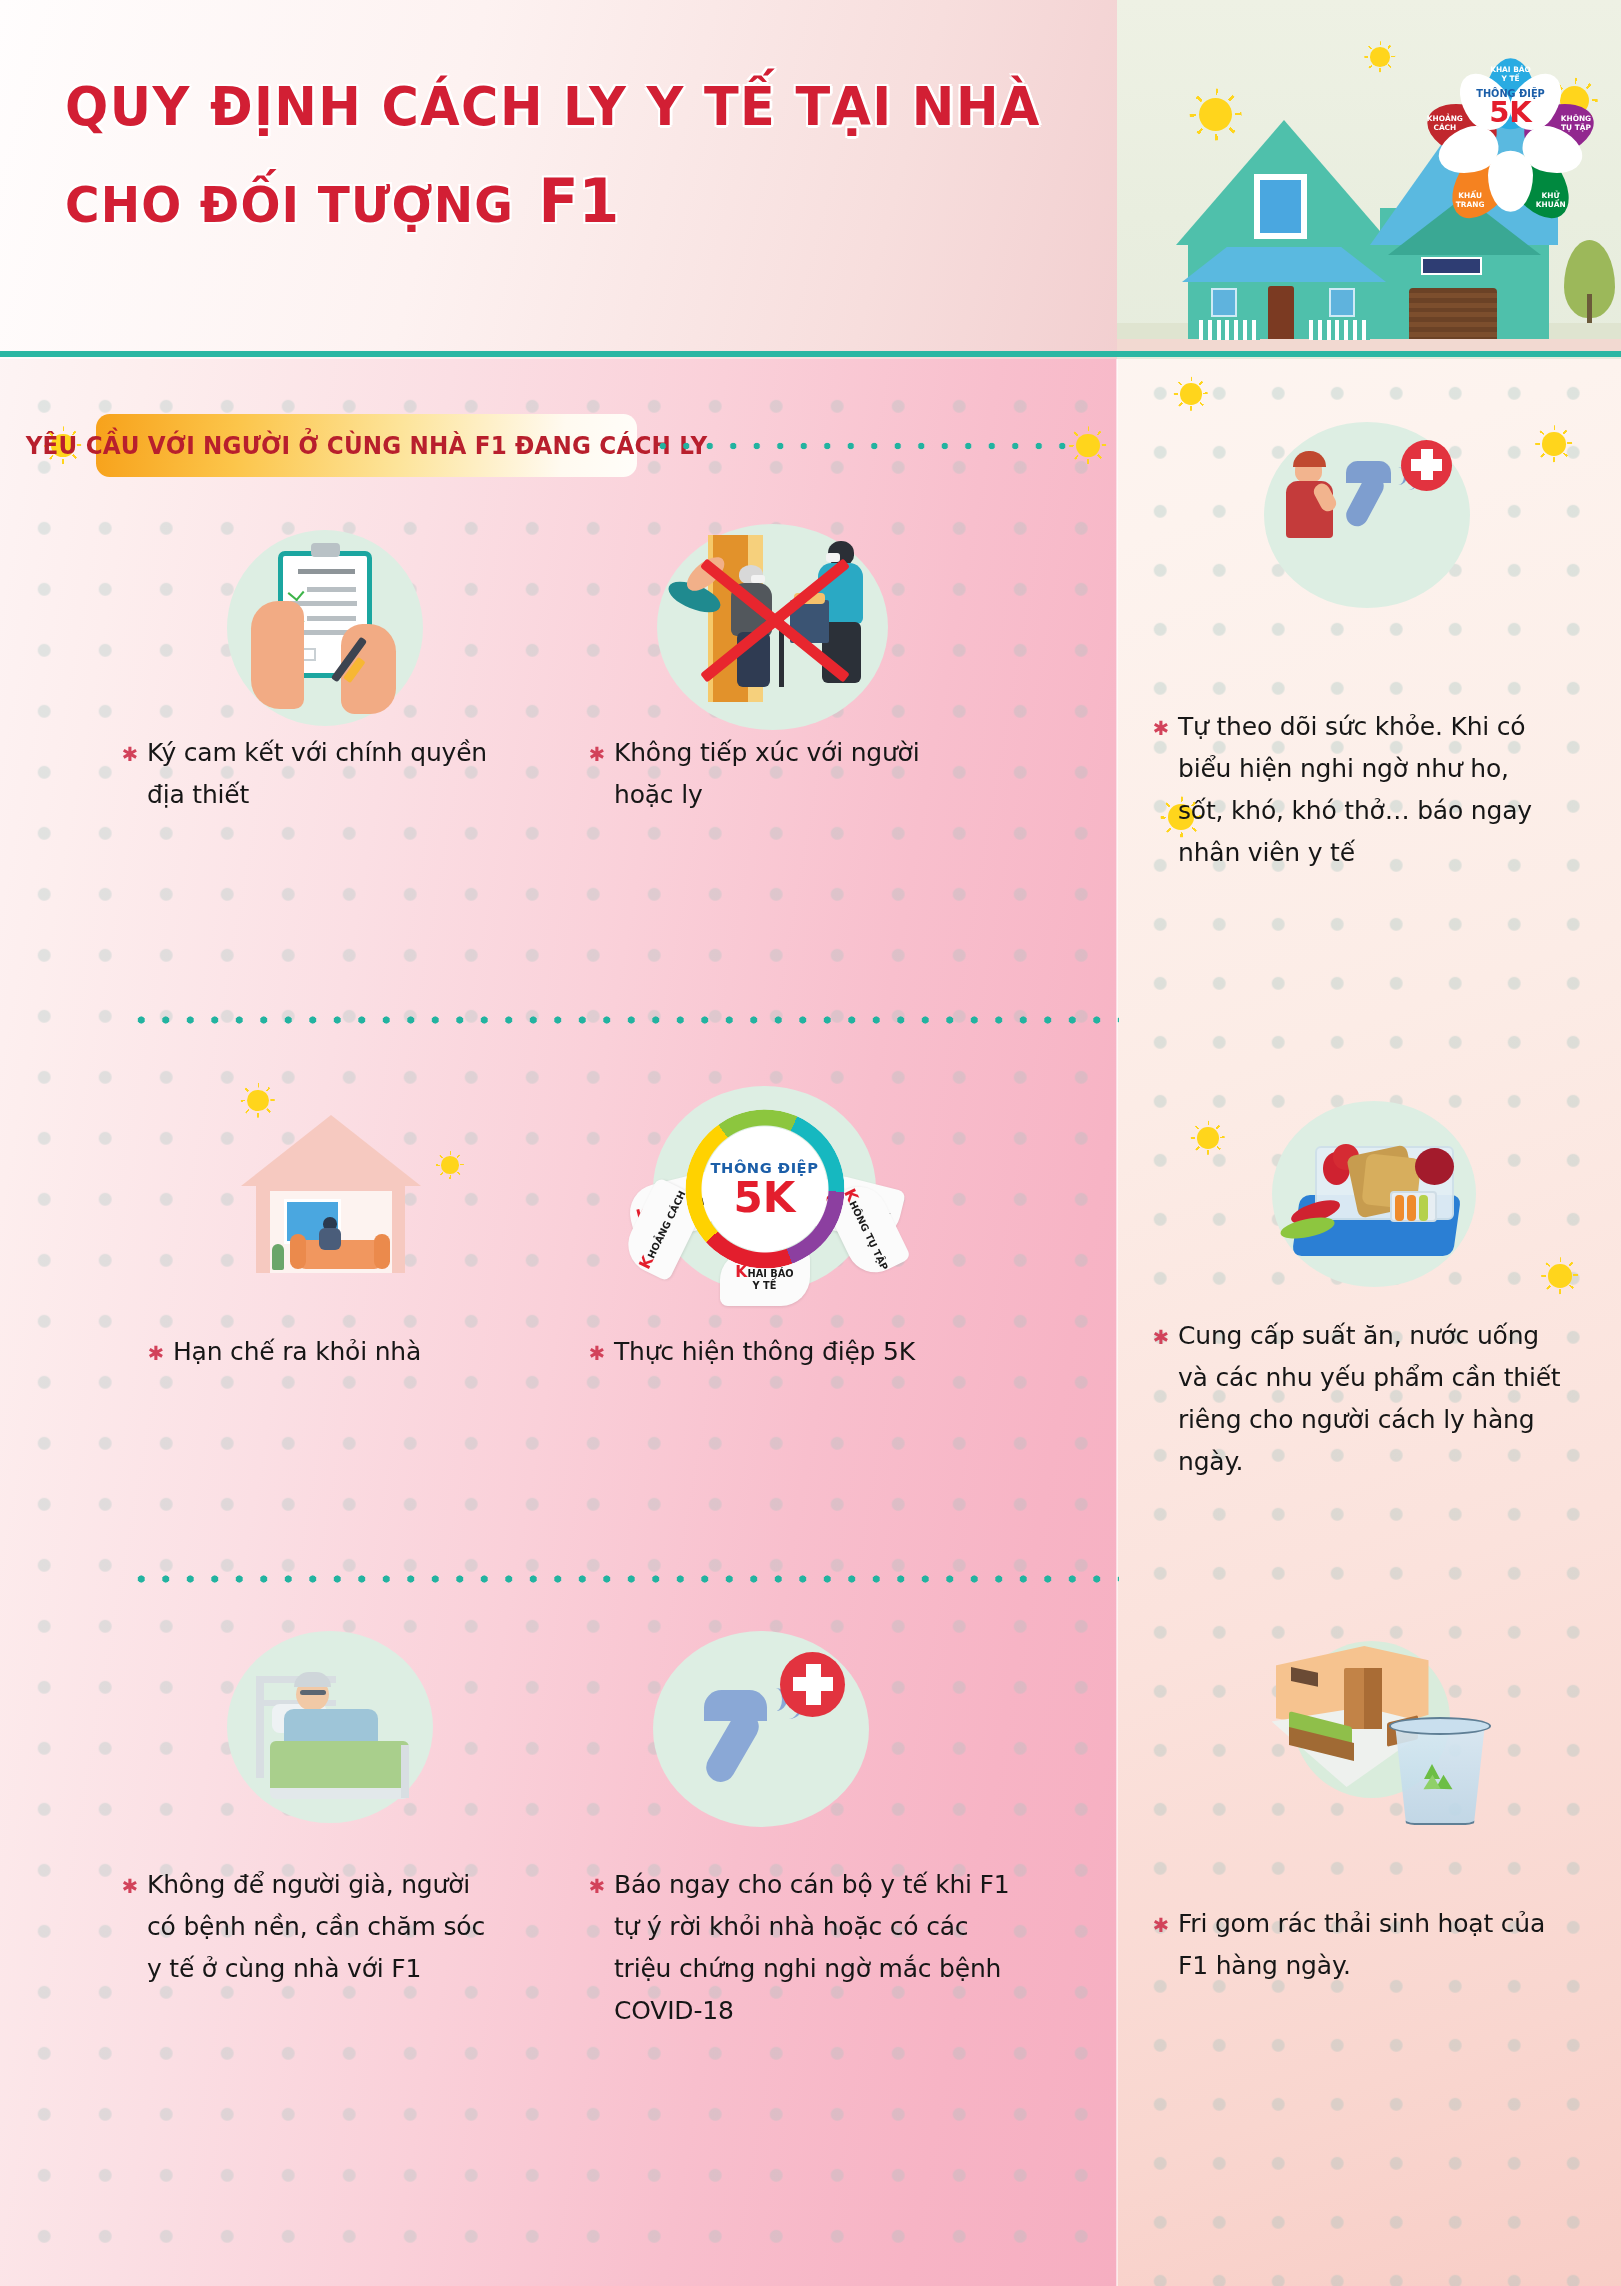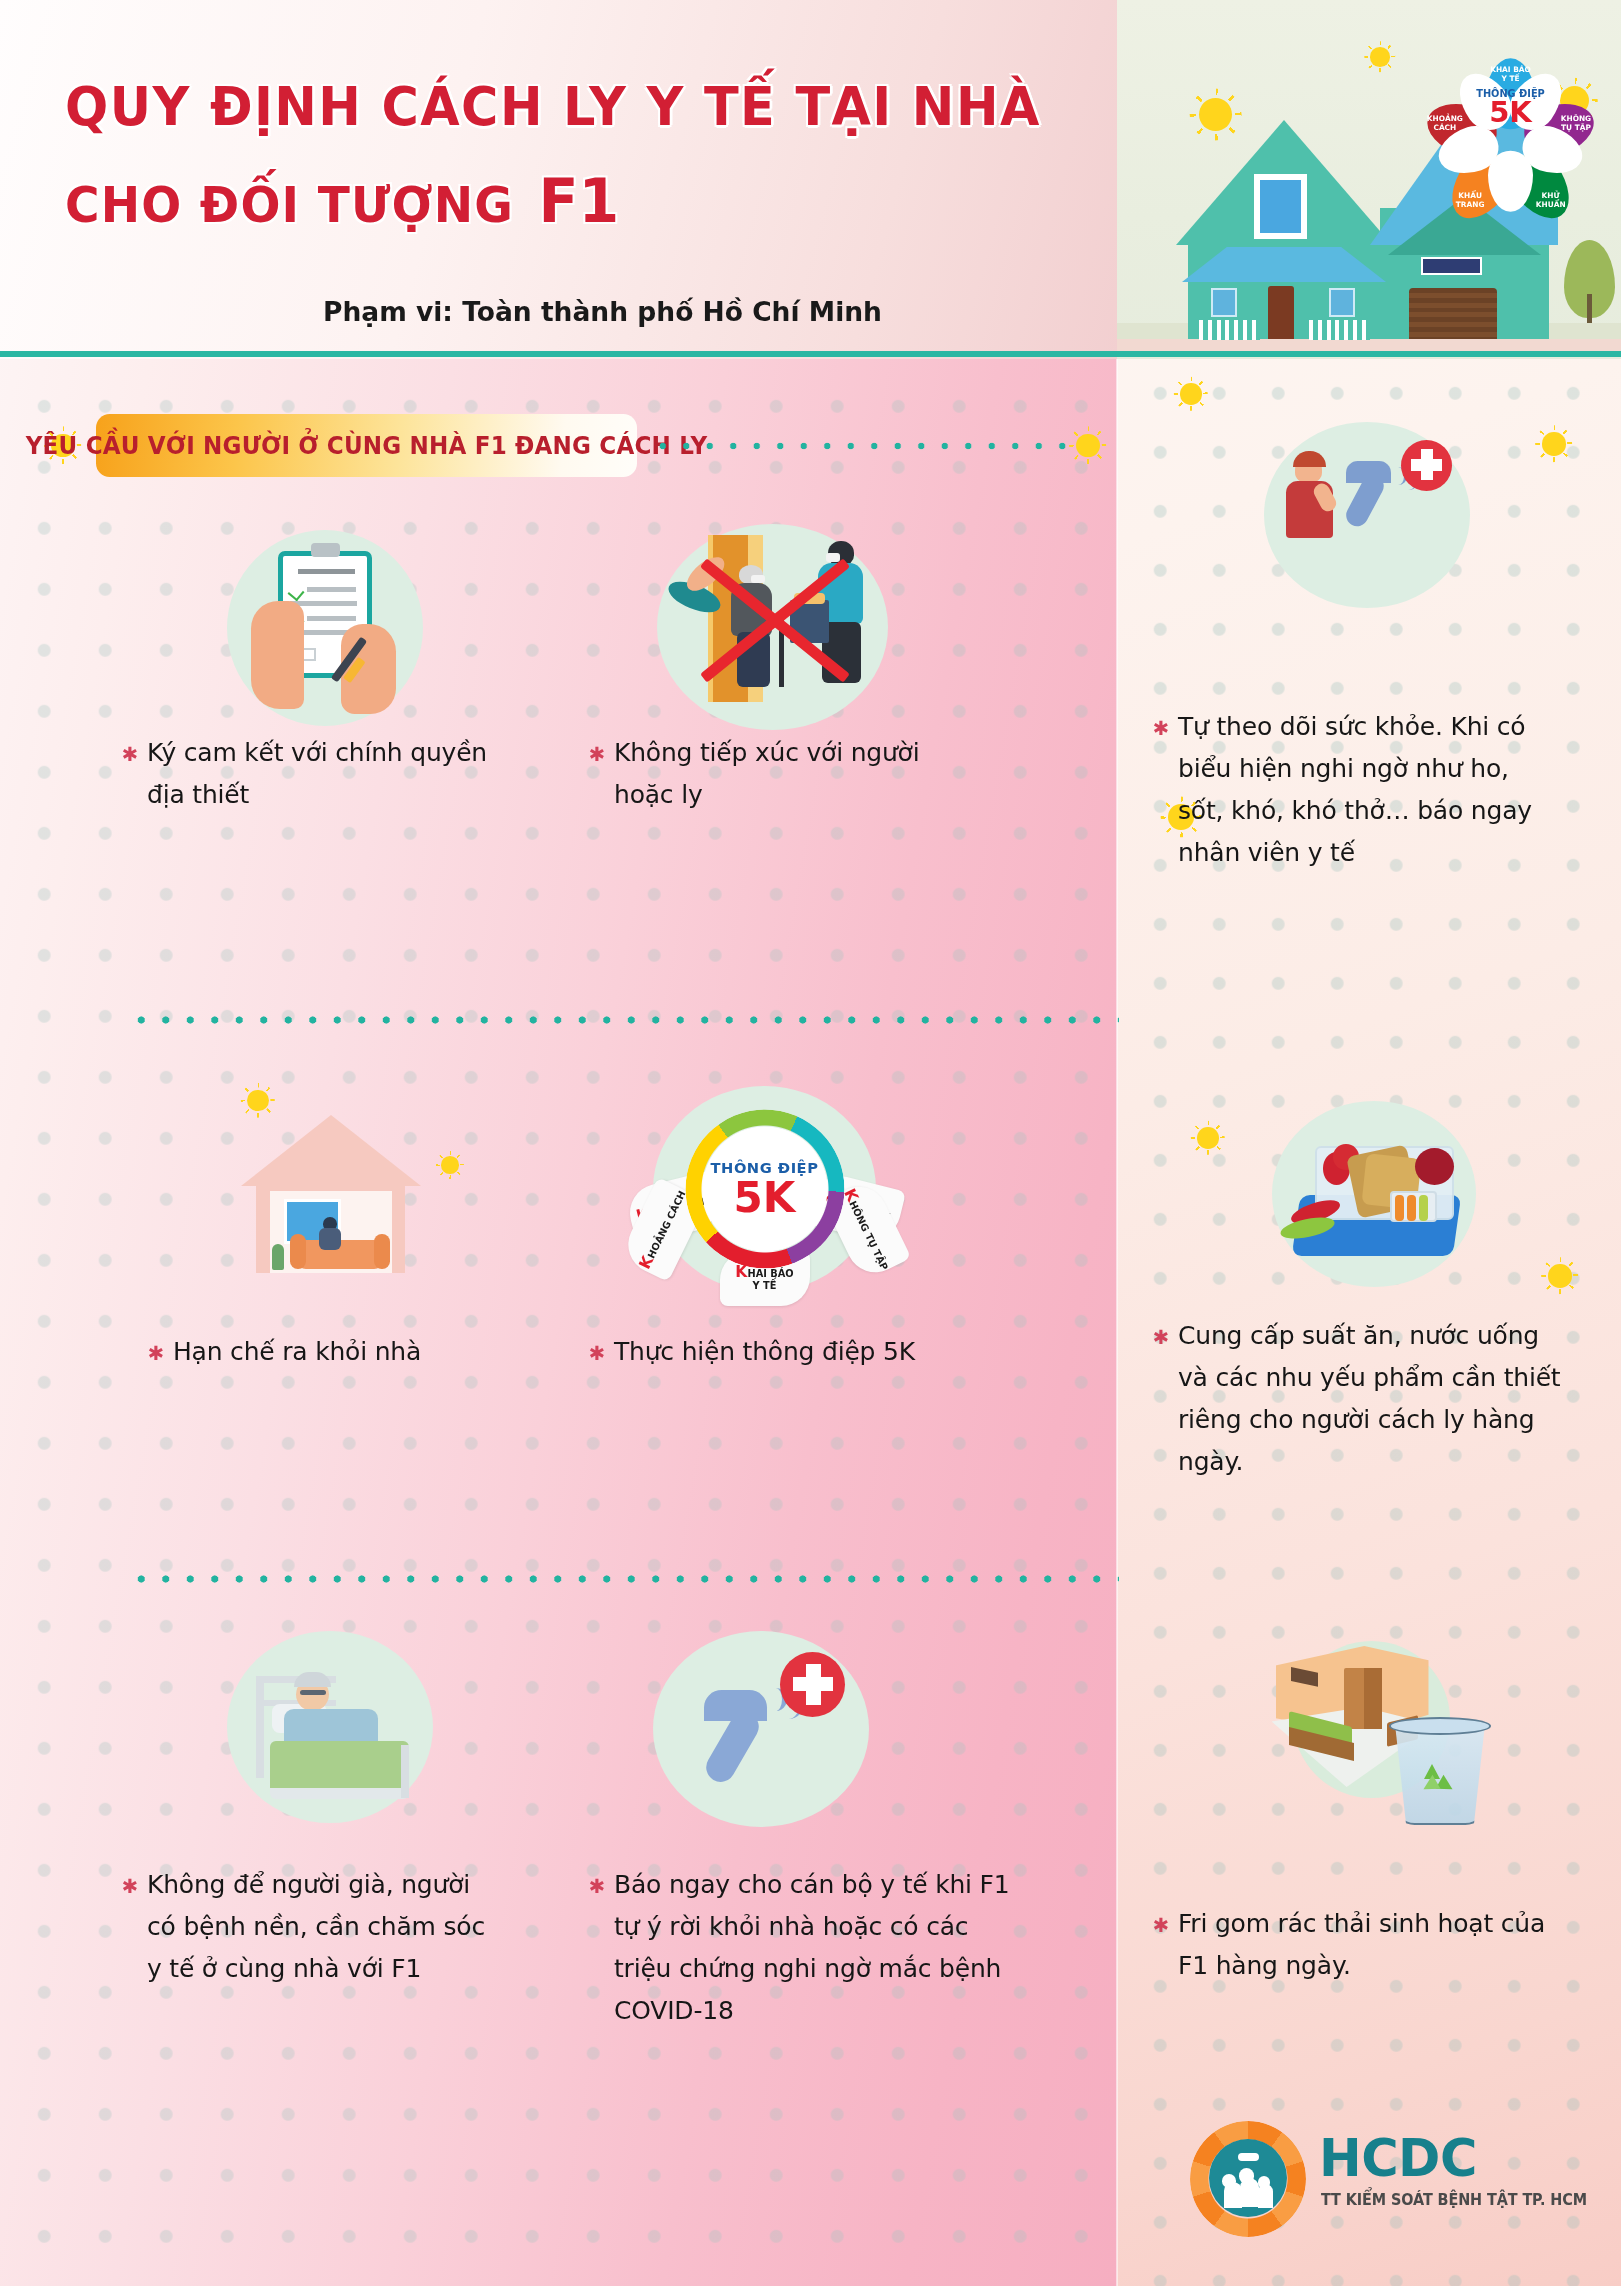--- a/index.html
+++ b/index.html
@@ -368,21 +368,20 @@
           <span class="n">5K</span>
         </div>
       </div>
     </div>
 
     <h1 class="title1">QUY ĐỊNH CÁCH LY Y TẾ TẠI NHÀ</h1>
     <div class="title2">
       <span>CHO ĐỐI TƯỢNG</span>
       <span class="f1">F1</span>
     </div>
-    <div class="scope">Phạm vi: Toàn thành phố Hồ Chí Minh</div>
     <div class="header-rule"></div>
   </div>
 
   <div class="banner-row">
     <div class="sun banner-sun-l"></div>
     <div class="banner">
       <span class="banner-text">YÊU CẦU VỚI NGƯỜI Ở CÙNG NHÀ F1 ĐANG CÁCH LY</span>
     </div>
     <div class="banner-dots"></div>
     <div class="sun banner-sun-r"></div>
@@ -598,31 +597,15 @@
         <div class="sq" style="left:13.7px;top:17.6px;width:0;height:0;border-left:8.8px solid transparent;border-right:8.8px solid transparent;border-bottom:15.7px solid #6cbe45;transform:rotate(120deg);"></div>
         <div class="sq" style="left:-2px;top:17.6px;width:0;height:0;border-left:8.8px solid transparent;border-right:8.8px solid transparent;border-bottom:15.7px solid #8fd069;transform:rotate(240deg);"></div>
       </div>
     </div>
     <div class="bullet-text" style="left:61px;top:286px;width:382px;">
       <span class="star">✱</span>
       <span class="body">Fri gom rác thải sinh hoạt của F1 hàng ngày.</span>
     </div>
   </div>
 
-  <div class="hcdc">
-    <div class="mark">
-      <div class="outer"></div>
-      <div class="inner">
-        <div class="p" style="left:15.7px;top:43px;width:17.6px;height:25.5px;border-radius:8.8px 8.8px 0 0;"></div>
-        <div class="p" style="left:13.7px;top:35px;width:13.7px;height:13.7px;border-radius:50%;"></div>
-        <div class="p" style="left:31px;top:39px;width:19.6px;height:29px;border-radius:9.8px 9.8px 0 0;"></div>
-        <div class="p" style="left:30px;top:29px;width:15.7px;height:15.7px;border-radius:50%;"></div>
-        <div class="p" style="left:49px;top:45px;width:15.7px;height:23.5px;border-radius:7.8px 7.8px 0 0;"></div>
-        <div class="p" style="left:49px;top:37px;width:12.7px;height:12.7px;border-radius:50%;"></div>
-        <div class="p" style="left:29px;top:13.7px;width:21.6px;height:7.8px;border-radius:3.9px;"></div>
-      </div>
-    </div>
-    <div class="word">HCDC</div>
-    <div class="sub">TT KIỂM SOÁT BỆNH TẬT TP. HCM</div>
-  </div>
 
 </div>
 
 
 </body></html>

